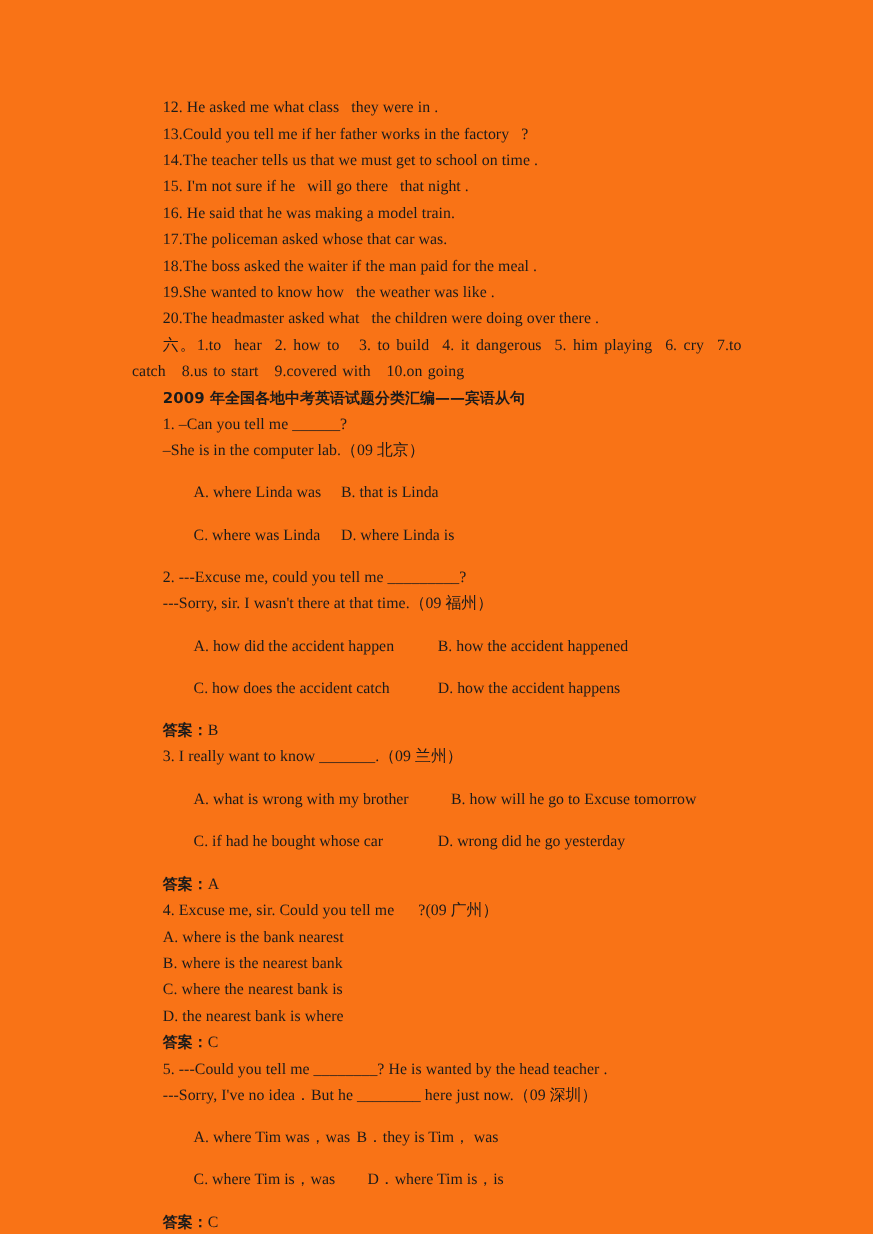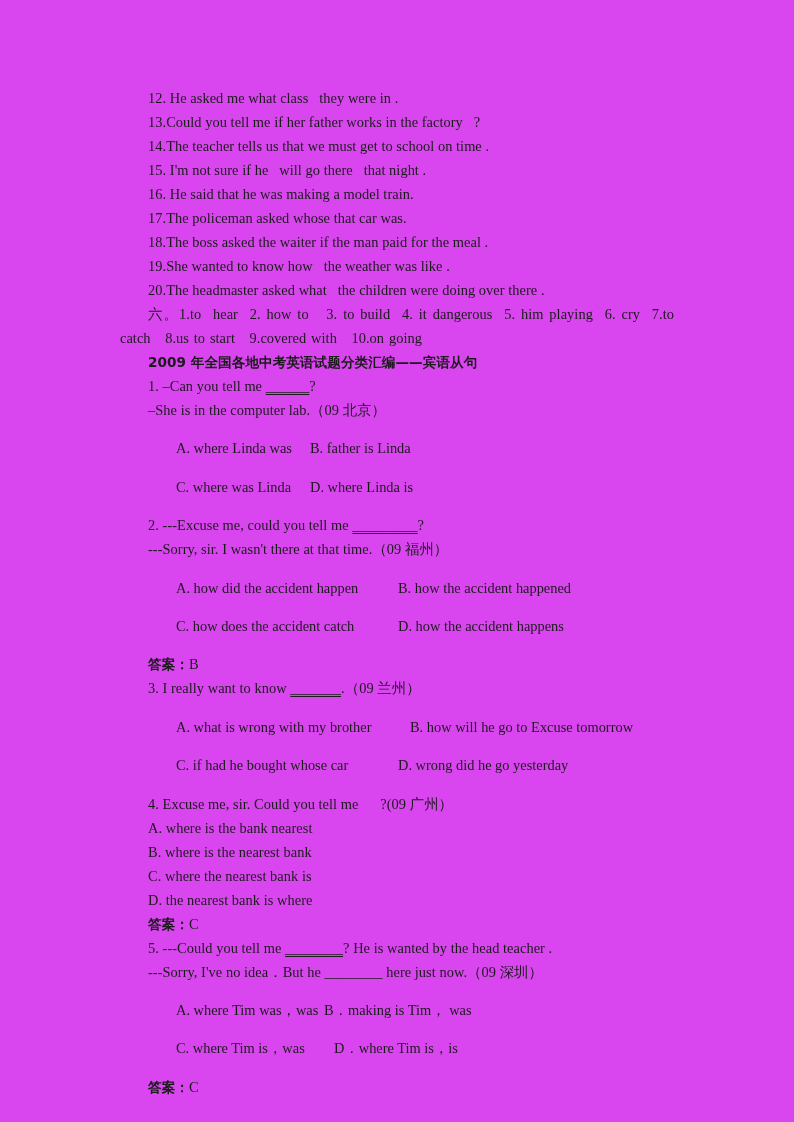--- a/index.html
+++ b/index.html
@@ -16,21 +16,21 @@
     -webkit-font-smoothing: antialiased;
   }
   .page {
     position: absolute;
     left: 0;
     top: 0;
     width: 794px;
     height: 1122px;
     box-sizing: border-box;
     padding: 86px 120px 16px 120px;
-    background: #d946ef;
+    background: #f97316;
   }
   .doc {
     width: 554px;
     font-size: 14.4px;
   }
   
   .ln {
     margin: 0;
     padding: 0;
     line-height: 24px;
@@ -52,21 +52,20 @@
   
   .ln-flush {
     text-indent: 28px;
   }
   .cjk {
     font-family: "DejaVu Sans", "Liberation Sans", sans-serif;
     font-size: 13.6px;
     font-weight: bold;
   }
   .blank {
-    text-decoration: underline;
     text-decoration-thickness: 1px;
     text-underline-offset: 2.5px;
   }
   
   .opts {
     display: block;
     line-height: 24px;
     text-indent: 28px;
     font-size: 14.4px;
     white-space: pre;
@@ -93,50 +92,51 @@
 
     <p class="ln ln-just">六。1.to  hear  2. how to   3. to build  4. it dangerous  5. him playing  6. cry  7.to catch   8.us to start   9.covered with   10.on going</p>
 
     <p class="ln ln-flush cjk">2009 年全国各地中考英语试题分类汇编——宾语从句</p>
 
     <div>
 
       <div>
         <p class="ln ln-flush"><span>1. –Can you tell me </span><span class="blank">______</span><span>?</span></p>
         <p class="ln ln-flush">–She is in the computer lab.（09 北京）</p>
-        <p class="opts"><span class="opt-a" style="width:162px">A. where Linda was</span><span>B. father is Linda</span></p>
+        <p class="opts"><span class="opt-a" style="width:162px">A. where Linda was</span><span>B. that is Linda</span></p>
         <p class="opts"><span class="opt-a" style="width:162px">C. where was Linda</span><span>D. where Linda is</span></p>
       </div>
 
       <div>
         <p class="ln ln-flush"><span>2. ---Excuse me, could you tell me </span><span class="blank">_________</span><span>?</span></p>
         <p class="ln ln-flush">---Sorry, sir. I wasn't there at that time.（09 福州）</p>
         <p class="opts"><span class="opt-a" style="width:250px">A. how did the accident happen</span><span>B. how the accident happened</span></p>
         <p class="opts"><span class="opt-a" style="width:250px">C. how does the accident catch</span><span>D. how the accident happens</span></p>
         <p class="ln ln-flush"><span class="cjk">答案：</span><span>B</span></p>
       </div>
 
       <div>
         <p class="ln ln-flush"><span>3. I really want to know </span><span class="blank">_______</span><span>.（09 兰州）</span></p>
         <p class="opts"><span class="opt-a" style="width:262px">A. what is wrong with my brother</span><span>B. how will he go to Excuse tomorrow</span></p>
         <p class="opts"><span class="opt-a" style="width:250px">C. if had he bought whose car</span><span>D. wrong did he go yesterday</span></p>
+        <p class="ln ln-flush"><span class="cjk">答案：</span><span>A</span></p>
       </div>
 
       <div>
         <p class="ln ln-flush">4. Excuse me, sir. Could you tell me      ?(09 广州）</p>
         <p class="ln ln-flush">A. where is the bank nearest</p>
         <p class="ln ln-flush">B. where is the nearest bank</p>
         <p class="ln ln-flush">C. where the nearest bank is</p>
         <p class="ln ln-flush">D. the nearest bank is where</p>
         <p class="ln ln-flush"><span class="cjk">答案：</span><span>C</span></p>
       </div>
 
       <div>
         <p class="ln ln-flush"><span>5. ---Could you tell me </span><span class="blank">________</span><span>? He is wanted by the head teacher .</span></p>
         <p class="ln ln-flush">---Sorry, I've no idea．But he ________ here just now.（09 深圳）</p>
-        <p class="opts"><span class="opt-a" style="width:176px">A. where Tim was，was</span><span>B．making is Tim， was</span></p>
+        <p class="opts"><span class="opt-a" style="width:176px">A. where Tim was，was</span><span>B．they is Tim， was</span></p>
         <p class="opts"><span class="opt-a" style="width:186px">C. where Tim is，was</span><span>D．where Tim is，is</span></p>
         <p class="ln ln-flush"><span class="cjk">答案：</span><span>C</span></p>
       </div>
 
     </div>
   </div>
 </div>
 
 </body></html>

